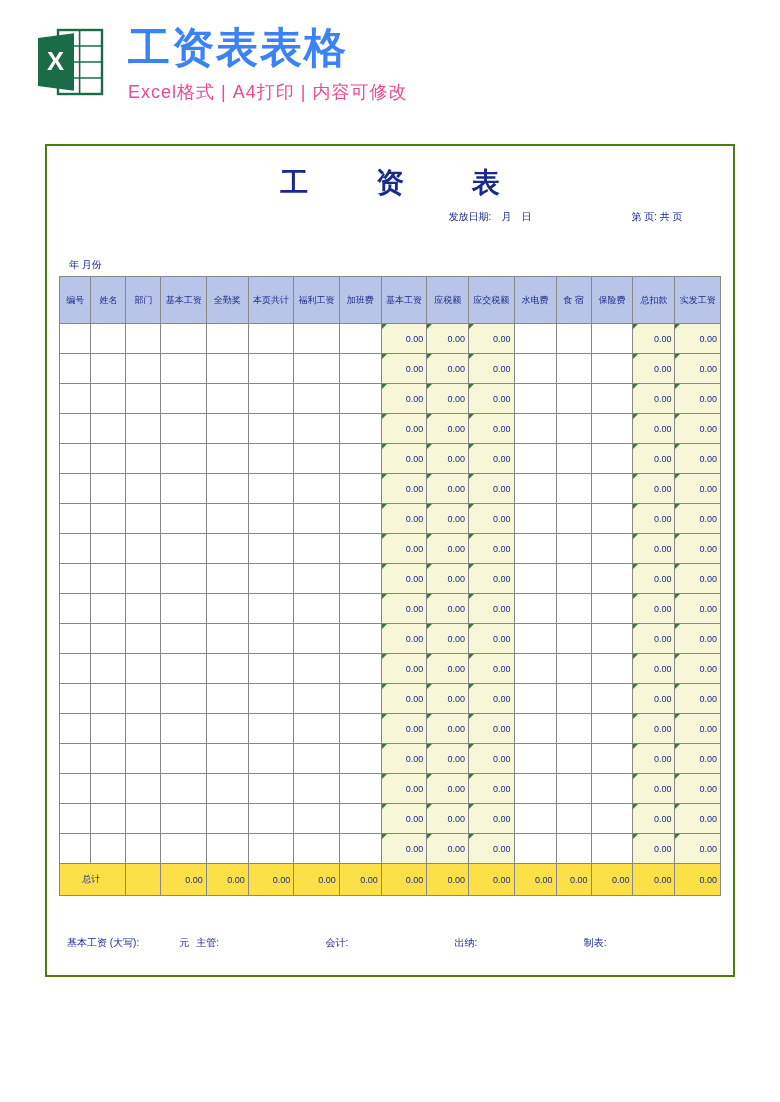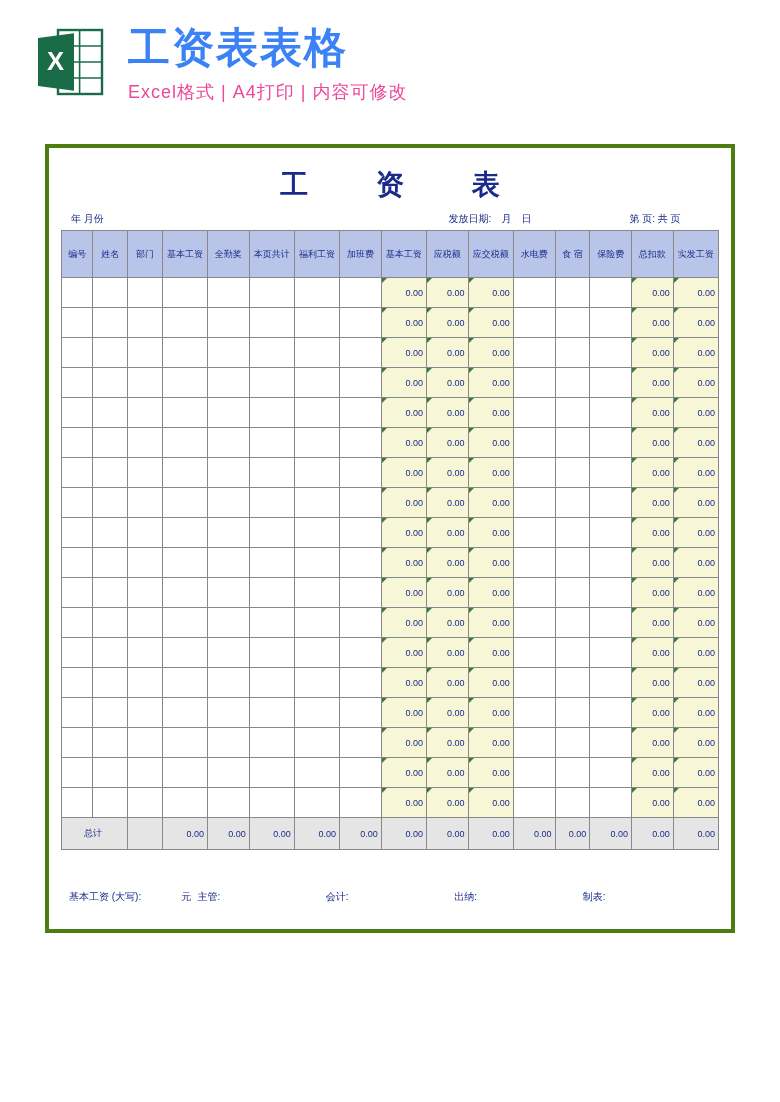--- a/index.html
+++ b/index.html
@@ -2,24 +2,24 @@
 <html><head>
 <meta charset="utf-8">
 <style>
 * { box-sizing: border-box; margin: 0; padding: 0; }
 body { font-family: "Microsoft YaHei", Arial, sans-serif; background: #fff; width: 780px; }
 .header { display: flex; align-items: center; padding: 20px 30px 10px; gap: 18px; }
 .excel-icon { width: 80px; height: 80px; position: relative; }
 .excel-icon svg { width: 100%; height: 100%; }
 .header-text h1 { font-size: 42px; font-weight: 900; color: #3b82f6; letter-spacing: 2px; }
 .header-text .sub { font-size: 18px; color: #ec4899; margin-top: 4px; letter-spacing: 1px; }
-.sheet { margin: 30px 45px 20px; border: 4px solid #4d7c0f; padding: 18px 12px 25px; background: #fff; }
+.sheet { margin: 30px 45px 20px; border: 2px solid #4d7c0f; padding: 18px 12px 25px; background: #fff; }
 .sheet-title { text-align: center; font-size: 28px; font-weight: bold; color: #1a2a8a; letter-spacing: 30px; padding-left: 30px; margin-bottom: 8px; }
 .meta-row { display: flex; font-size: 10px; color: #1a2a8a; margin-bottom: 4px; }
-.meta-row .m1 { width: 220px; padding-left: 10px; }
+.meta-row .m1 { width: 220px; padding-left: 10px; margin-top: 48px; }
 .meta-row .m2 { flex: 1; text-align: center; padding-left: 100px; }
 .meta-row .m3 { width: 120px; text-align: center; padding-right: 8px; }
 table { width: 100%; border-collapse: collapse; table-layout: fixed; }
 th, td { border: 1px solid #888; font-size: 9px; text-align: center; vertical-align: middle; padding: 0; height: 30px; overflow: hidden; }
 th { background: #b8c5e8; color: #1a2a8a; font-weight: normal; height: 47px; }
 col.c-num { width: 4.5%; }
 col.c-name { width: 5%; }
 col.c-dept { width: 5%; }
 col.c-basic { width: 6.5%; }
 col.c-full { width: 6%; }
@@ -29,21 +29,21 @@
 col.c-due { width: 6.5%; }
 col.c-tax { width: 6%; }
 col.c-taxdue { width: 6.5%; }
 col.c-util { width: 6%; }
 col.c-food { width: 5%; }
 col.c-ins { width: 6%; }
 col.c-ded { width: 6%; }
 col.c-net { width: 6.5%; }
 .calc { background: #f7f7d8; color: #1a2a8a; text-align: right; padding-right: 3px; position: relative; }
 .calc::after { content: ""; position: absolute; top: 0; left: 0; border-top: 5px solid #3a7a3a; border-right: 5px solid transparent; }
-.total-row td { background: #e5e5e5; color: #1a2a8a; text-align: right; padding-right: 3px; height: 32px; }
+.total-row td { background: #fde047; color: #1a2a8a; text-align: right; padding-right: 3px; height: 32px; }
 .total-row td.lbl { text-align: center; }
 .footer-row { display: flex; font-size: 10px; color: #1a2a8a; margin-top: 40px; padding: 0 8px; }
 .footer-row > div { flex: 1; }
 </style>
 </head>
 <body>
 
 <div class="header">
   <div class="excel-icon">
     <svg viewBox="0 0 100 100">

